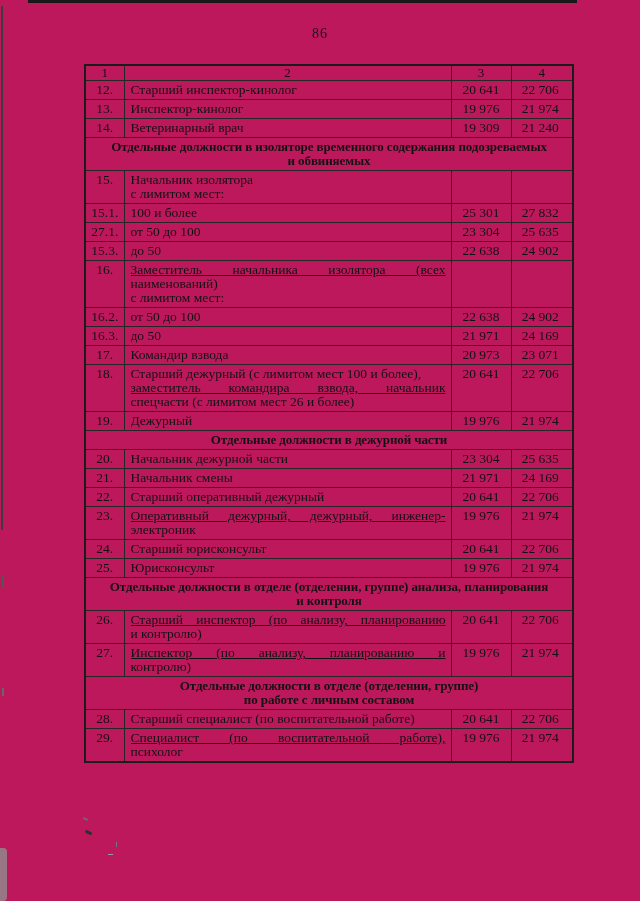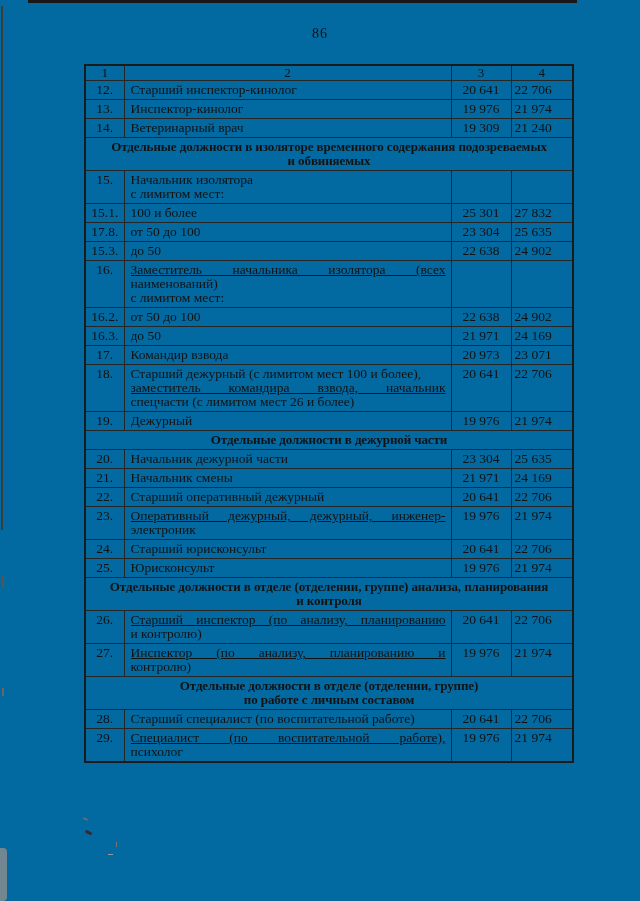--- a/index.html
+++ b/index.html
@@ -1,21 +1,21 @@
 <!DOCTYPE html>
 <html><head>
 <meta charset="utf-8">
 <style>
   * { margin: 0; padding: 0; box-sizing: border-box; }
   html, body { background: #ffffff; }
   .page {
     position: relative;
     width: 640px;
     height: 901px;
-    background: #0369a1;
+    background: #be185d;
     font-family: "Liberation Serif", "DejaVu Serif", serif;
     color: #121212;
     overflow: hidden;
   }
   
   .scan-top-bar {
     position: absolute; top: 0; left: 28px; width: 549px; height: 3px;
     background: #181818;
   }
   .scan-left-line {
@@ -60,21 +60,21 @@
   .doc-table th {
     font-weight: normal;
     text-align: center;
     font-size: 13px;
     padding: 0 2px 1px 2px;
     line-height: 13px;
   }
   td.num-cell { text-align: center; padding: 2px 1px; }
   td.name-cell { padding: 2px 5px 2px 6px; }
   td.val-cell  { text-align: center; padding: 2px 3px; }
-  td.val-cell.right { text-align: left; padding-right: 6px; }
+  td.val-cell.right { text-align: center; padding-right: 6px; }
   td.section-cell {
     text-align: center;
     font-weight: bold;
     font-size: 13px;
     letter-spacing: -0.1px;
     padding: 2px 7px;
   }
   .cell-line {
     white-space: nowrap;
     overflow: hidden;
@@ -161,21 +161,21 @@
         </tr>
         <tr>
           <td class="num-cell">15.1.</td>
           <td class="name-cell">
             <div class="cell-line">100 и более</div>
           </td>
           <td class="val-cell">25 301</td>
           <td class="val-cell right">27 832</td>
         </tr>
         <tr>
-          <td class="num-cell">17.8.</td>
+          <td class="num-cell">27.1.</td>
           <td class="name-cell">
             <div class="cell-line">от 50 до 100</div>
           </td>
           <td class="val-cell">23 304</td>
           <td class="val-cell right">25 635</td>
         </tr>
         <tr>
           <td class="num-cell">15.3.</td>
           <td class="name-cell">
             <div class="cell-line">до 50</div>

